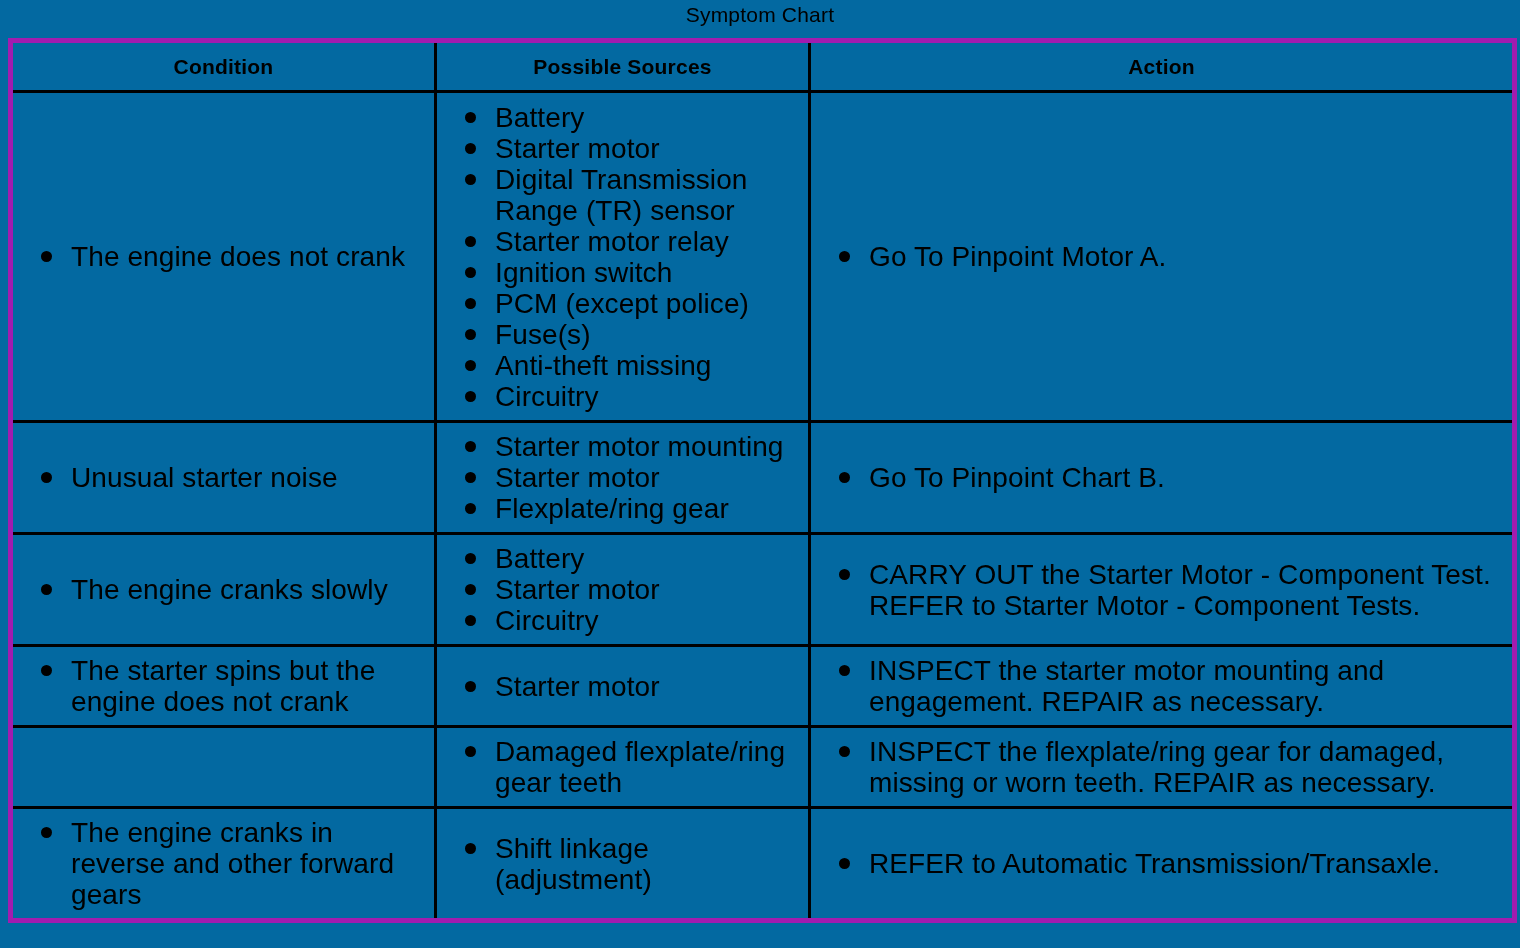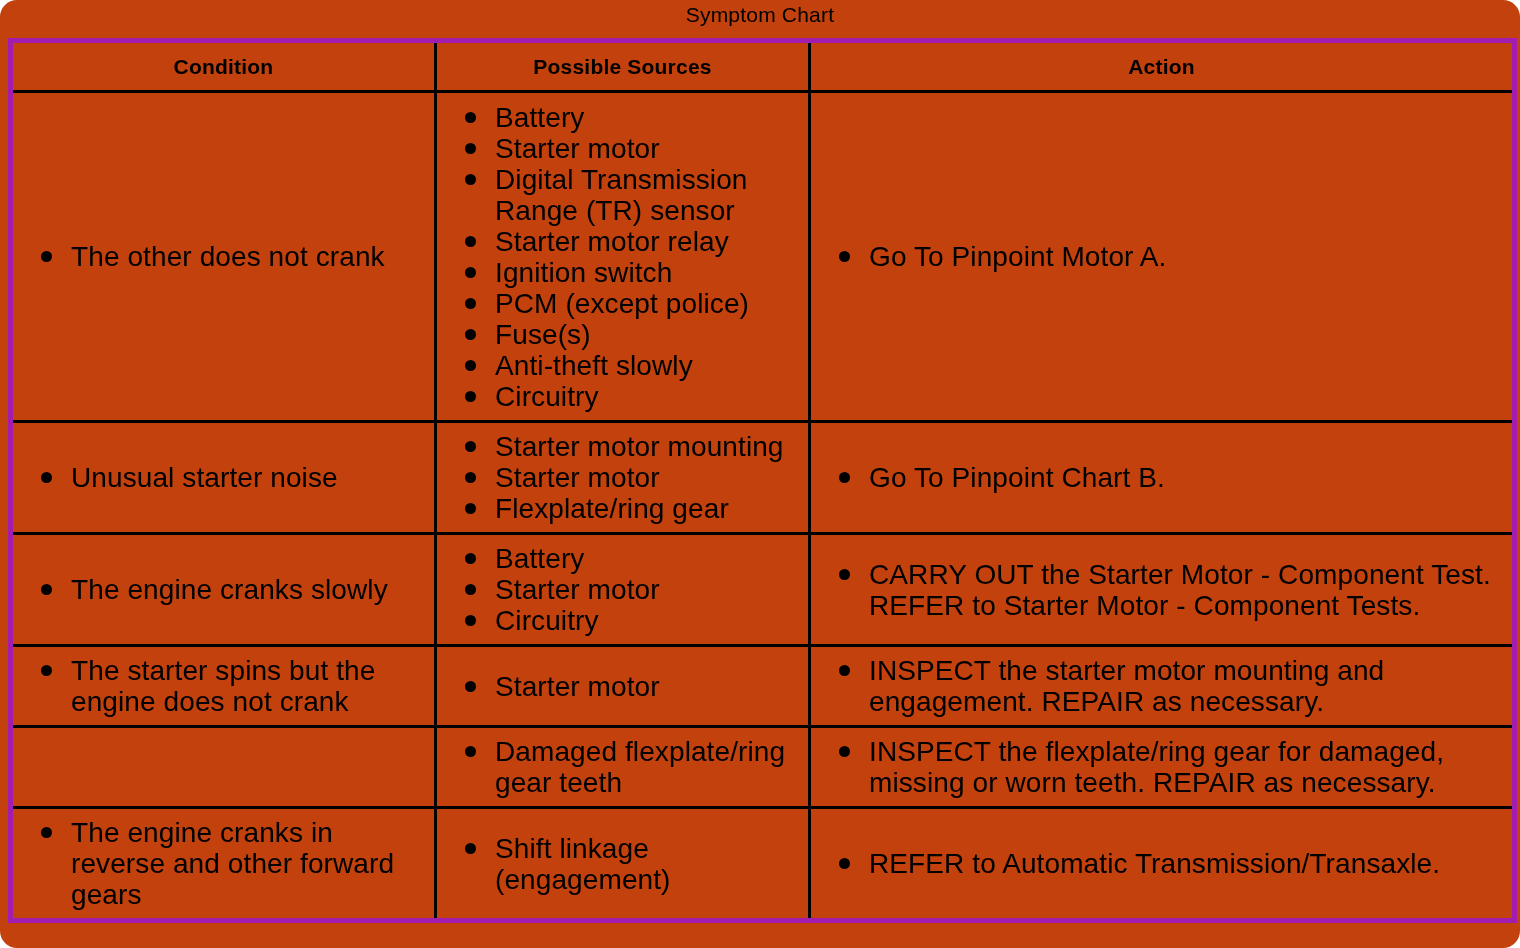--- a/index.html
+++ b/index.html
@@ -7,23 +7,22 @@
     padding: 0;
     background: #ffffff;
     color: #000000;
     font-family: "Liberation Sans", sans-serif;
   }
   .page {
     position: relative;
     width: 1520px;
     height: 948px;
     box-sizing: border-box;
-    background: #c2410c;
+    background: #0369a1;
     overflow: hidden;
-    border-radius: 17px;
   }
   .title {
     text-align: center;
     font-size: 21px;
     font-weight: 400;
     padding-top: 3px;
     margin-bottom: 11px;
     letter-spacing: 0.2px;
   }
   table.symptom-table {
@@ -103,33 +102,33 @@
       <tr>
         <th>Condition</th>
         <th>Possible Sources</th>
         <th>Action</th>
       </tr>
     </thead>
     <tbody id="table-body">
         <tr>
           <td>
             <ul class="bullet-list">
-              <li><span class="bullet"></span><span>The other does not crank</span></li>
+              <li><span class="bullet"></span><span>The engine does not crank</span></li>
             </ul>
           </td>
           <td>
             <ul class="bullet-list">
               <li><span class="bullet"></span><span>Battery</span></li>
               <li><span class="bullet"></span><span>Starter motor</span></li>
               <li><span class="bullet"></span><span>Digital Transmission Range (TR) sensor</span></li>
               <li><span class="bullet"></span><span>Starter motor relay</span></li>
               <li><span class="bullet"></span><span>Ignition switch</span></li>
               <li><span class="bullet"></span><span>PCM (except police)</span></li>
               <li><span class="bullet"></span><span>Fuse(s)</span></li>
-              <li><span class="bullet"></span><span>Anti-theft slowly</span></li>
+              <li><span class="bullet"></span><span>Anti-theft missing</span></li>
               <li><span class="bullet"></span><span>Circuitry</span></li>
             </ul>
           </td>
           <td>
             <ul class="bullet-list">
               <li><span class="bullet"></span><span>Go To Pinpoint Motor A.</span></li>
             </ul>
           </td>
         </tr>
         <tr>
@@ -203,21 +202,21 @@
           </td>
         </tr>
         <tr>
           <td>
             <ul class="bullet-list">
               <li><span class="bullet"></span><span>The engine cranks in reverse and other forward gears</span></li>
             </ul>
           </td>
           <td>
             <ul class="bullet-list">
-              <li><span class="bullet"></span><span>Shift linkage (engagement)</span></li>
+              <li><span class="bullet"></span><span>Shift linkage (adjustment)</span></li>
             </ul>
           </td>
           <td>
             <ul class="bullet-list">
               <li><span class="bullet"></span><span>REFER to Automatic Transmission/Transaxle.</span></li>
             </ul>
           </td>
         </tr>
       </tbody>
   </table>

